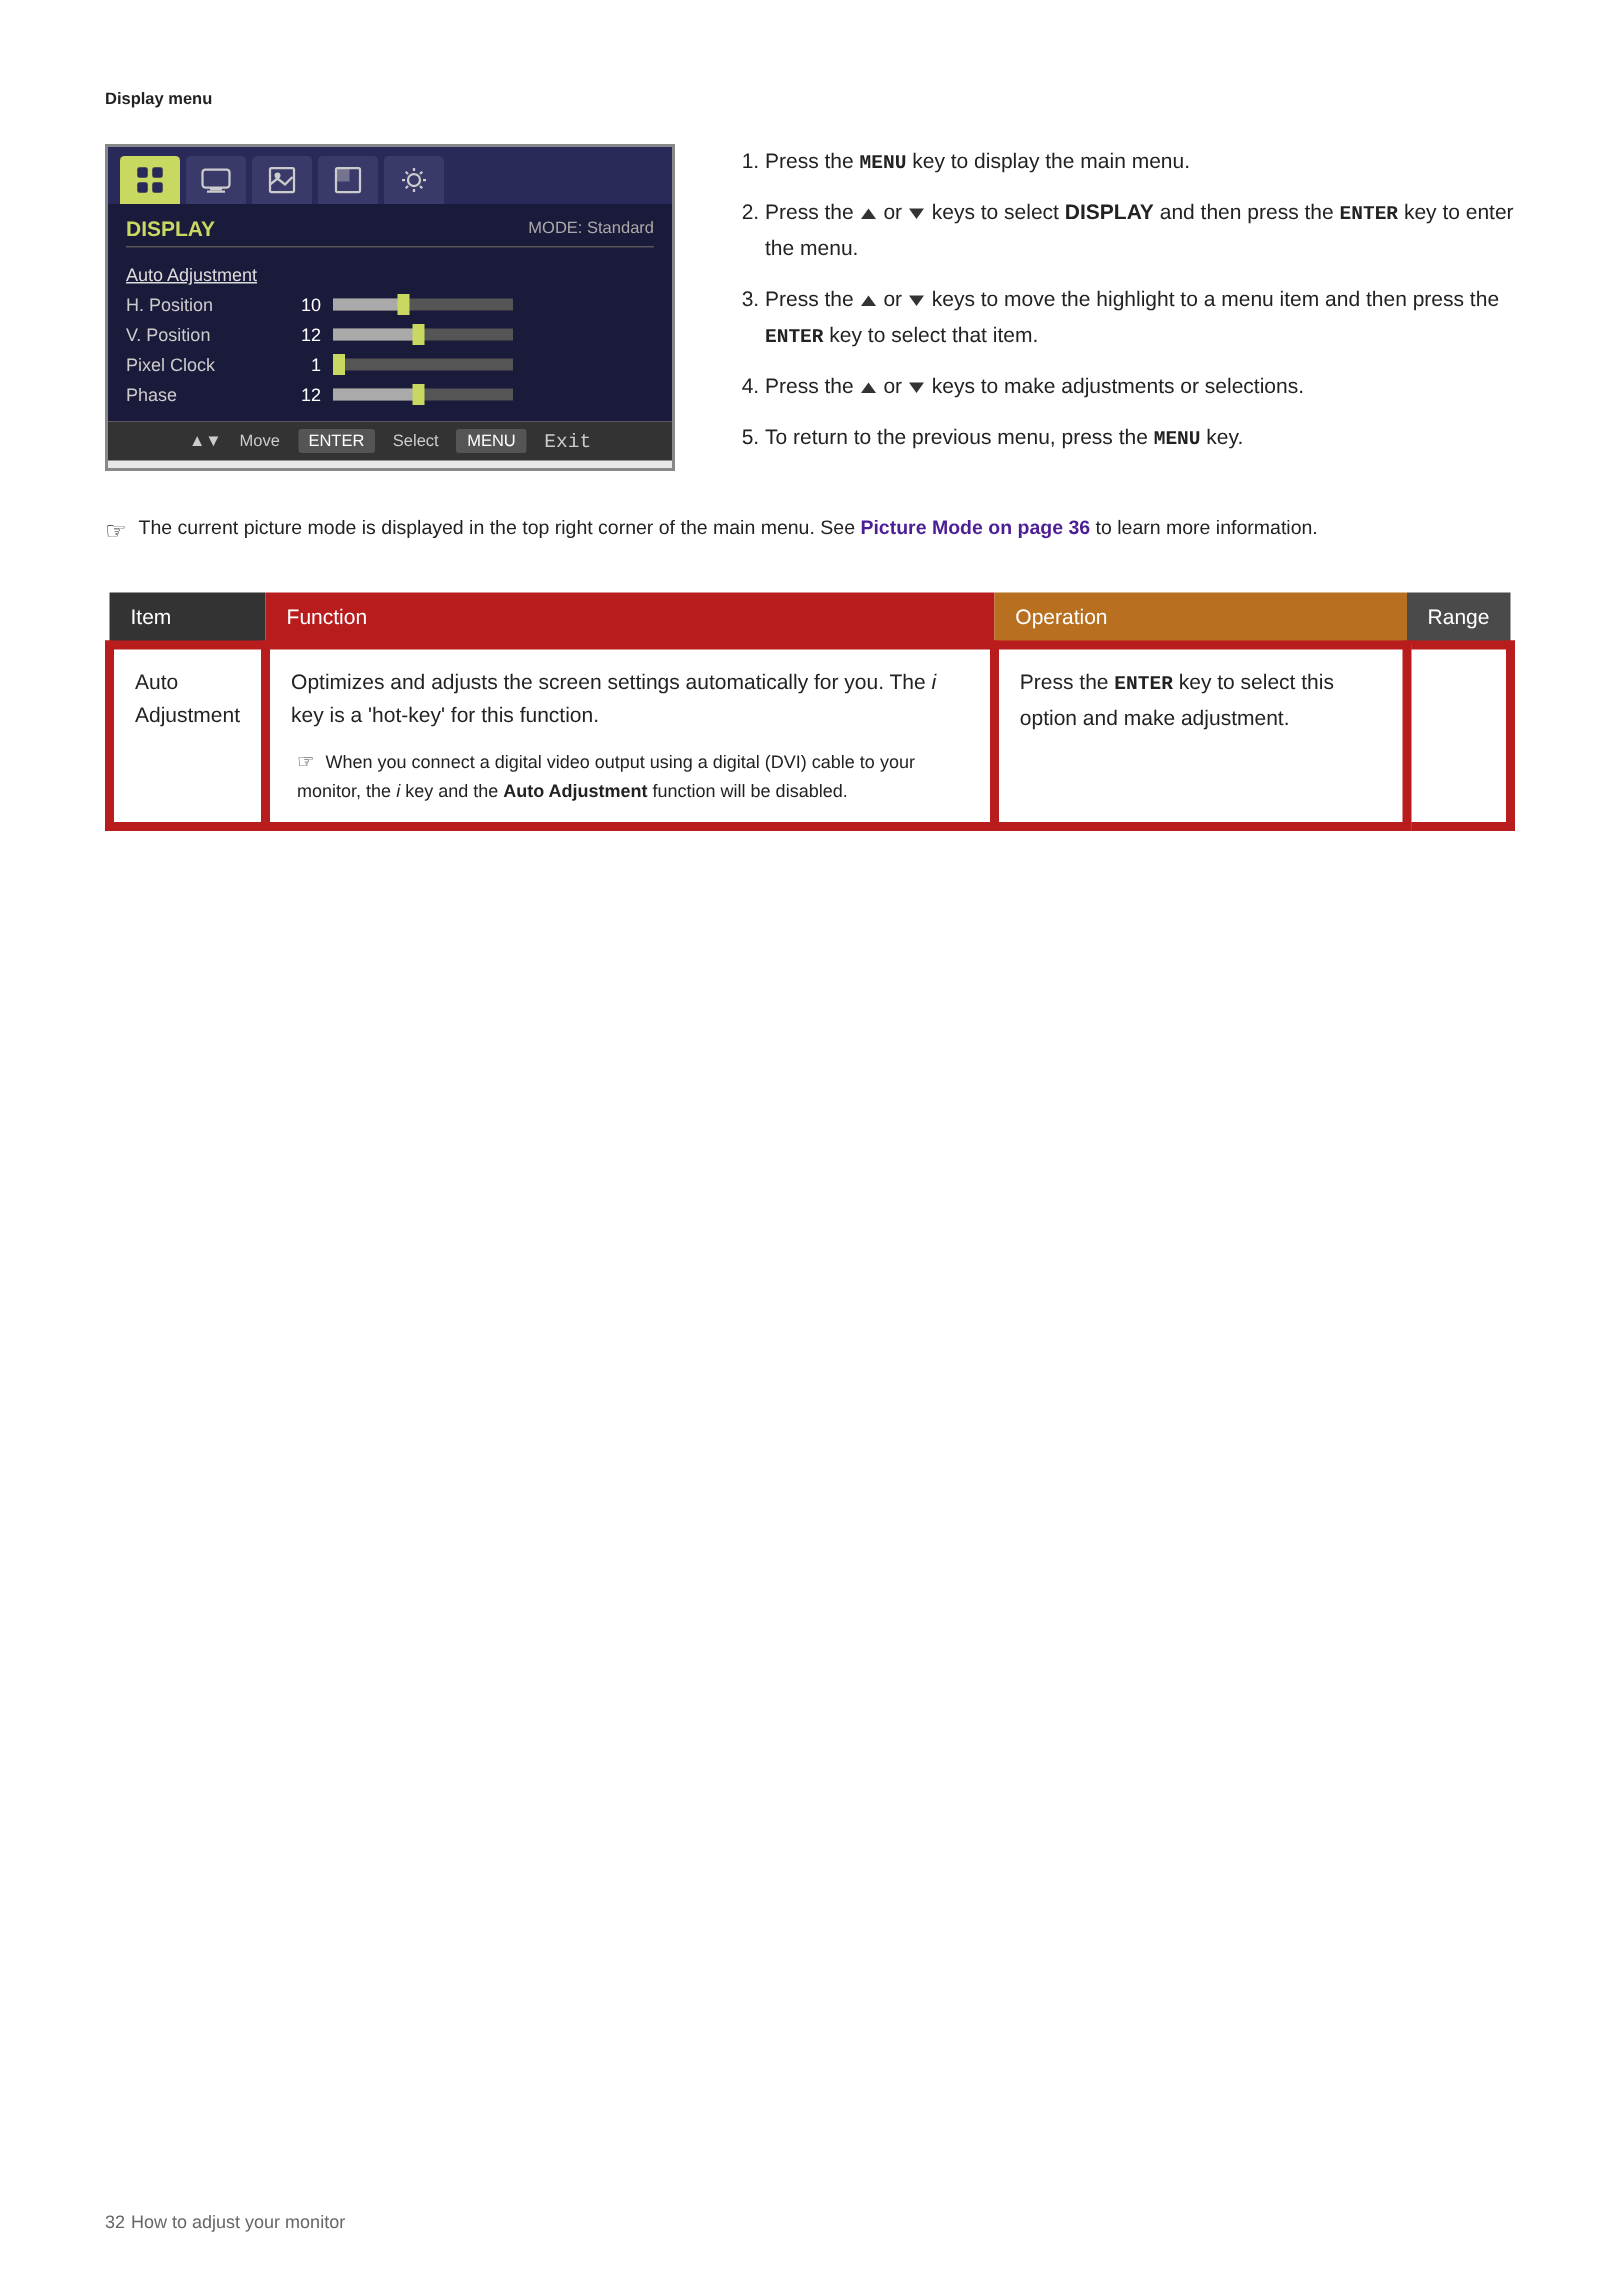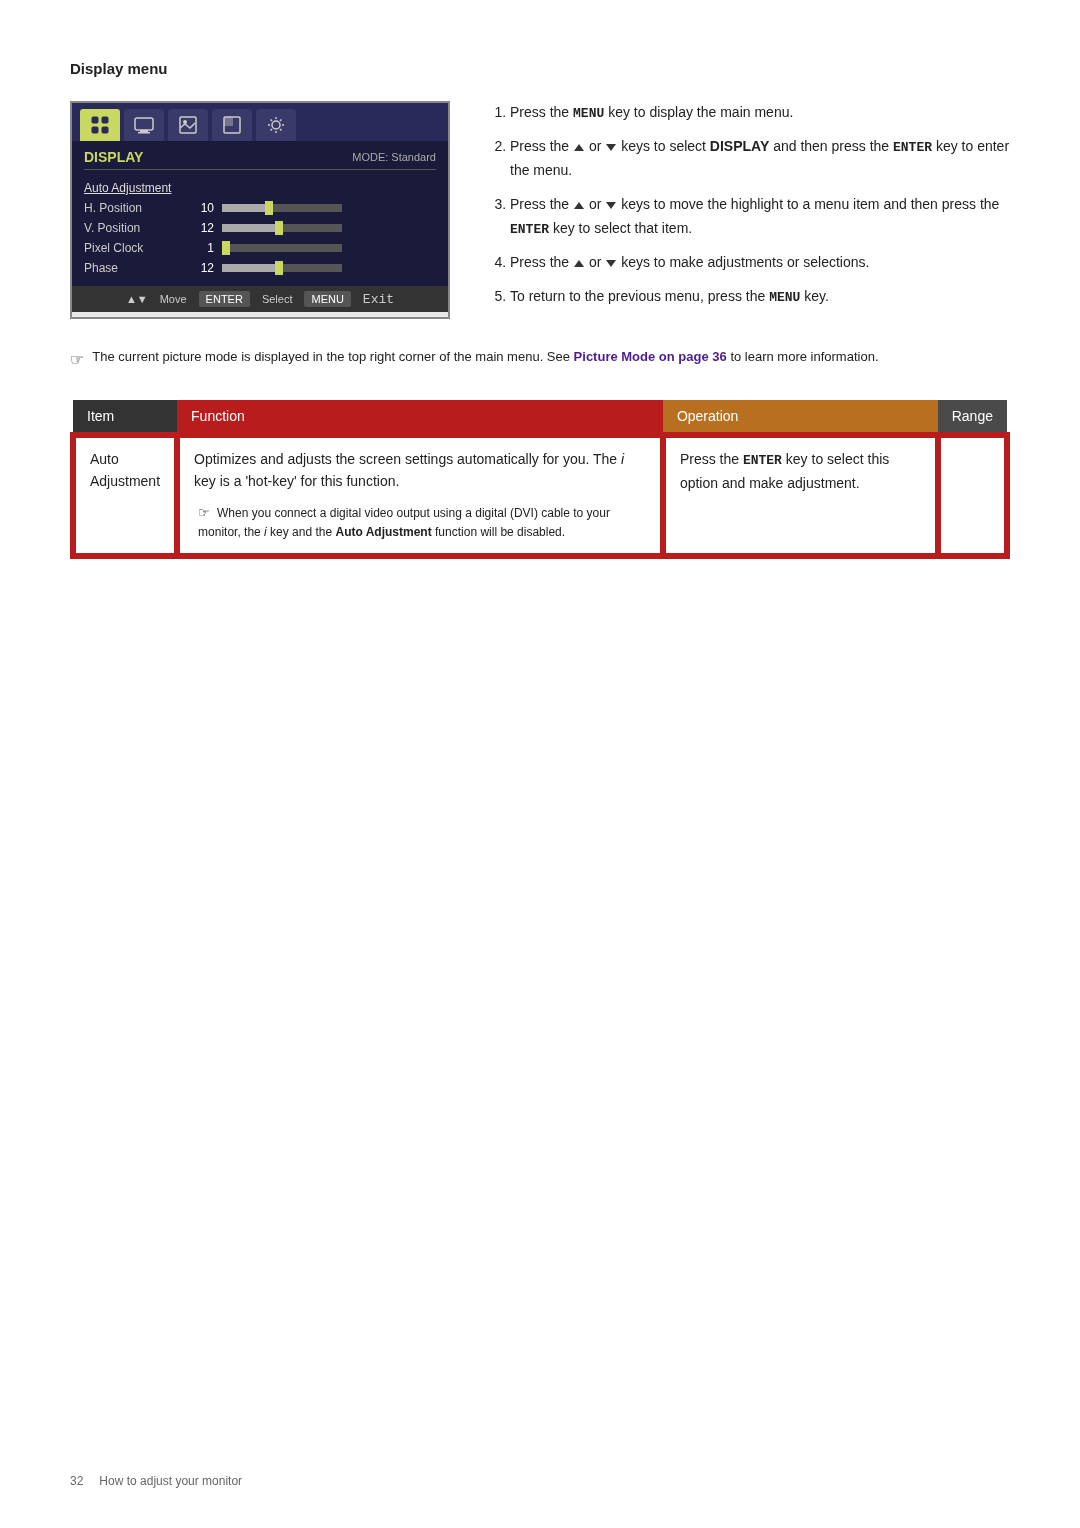--- a/index.html
+++ b/index.html
@@ -7,21 +7,21 @@
       font-family: Arial, Helvetica, sans-serif;
       font-size: 14px;
       background: #fff;
       color: #222;
       width: 1080px;
       min-height: 1528px;
       padding: 60px 70px 60px 70px;
     }
 
     .page-title {
-      font-size: 15px;
+      font-size: 11px;
       font-weight: bold;
       margin-bottom: 24px;
     }
 
     .top-section {
       display: flex;
       gap: 40px;
       margin-bottom: 28px;
     }
 
@@ -280,21 +280,21 @@
     }
 
     
     .page-footer {
       position: fixed;
       bottom: 40px;
       left: 70px;
       font-size: 12px;
       color: #666;
       display: flex;
-      gap: 16px;
+      gap: 4px;
       text-align: right;
     }
   </style>
 </head>
 <body>
 
 <div class="page-title">Display menu</div>
 
 <div class="top-section">
 

